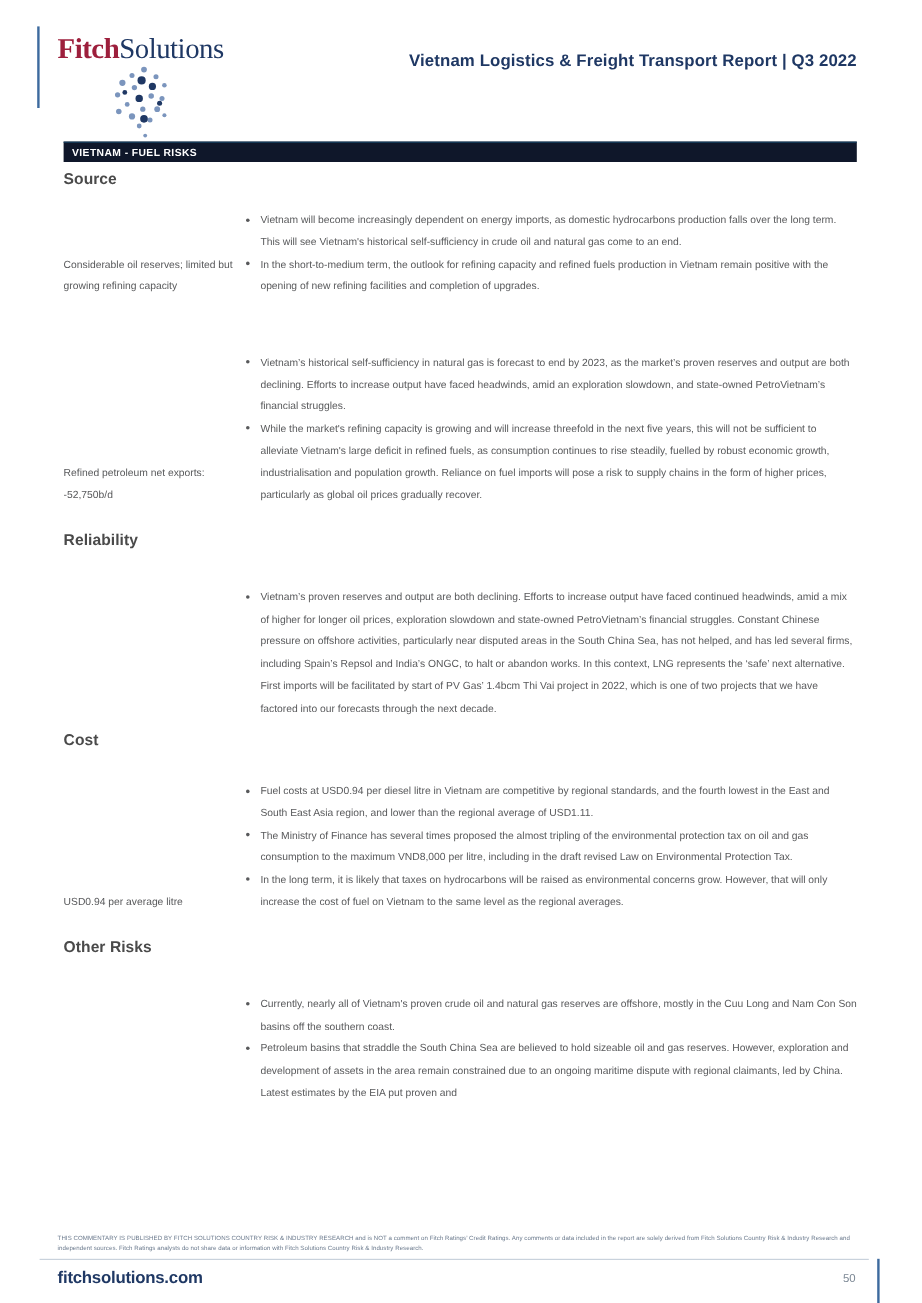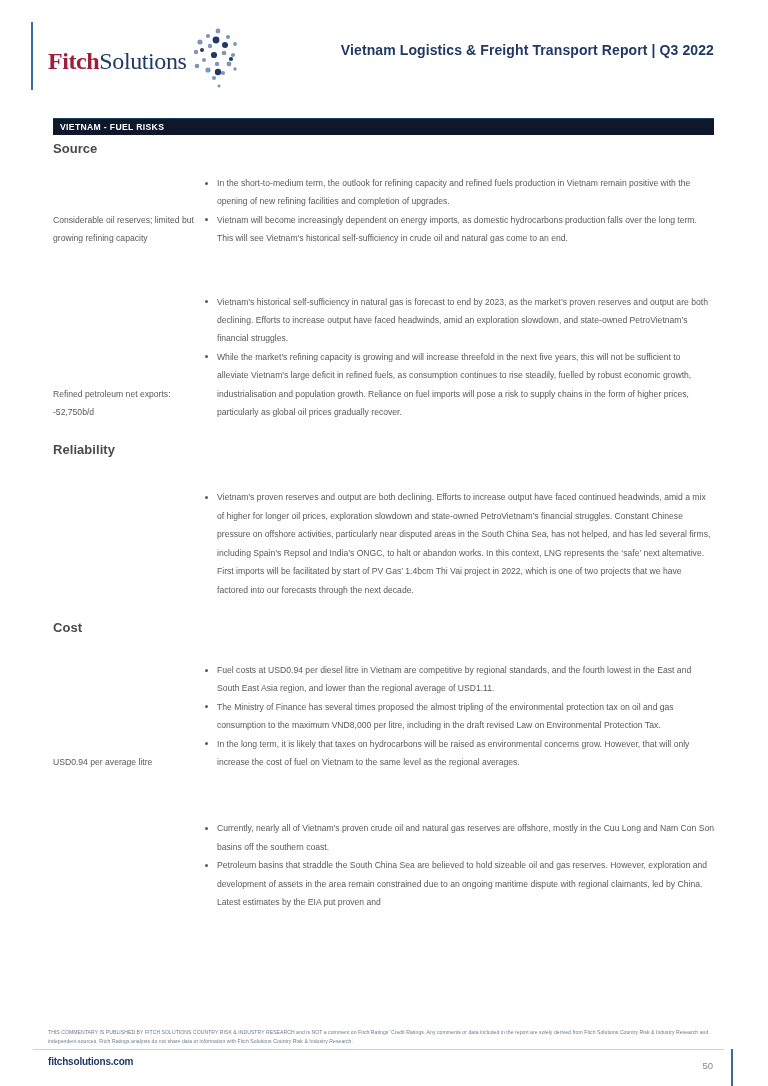--- a/index.html
+++ b/index.html
@@ -30,20 +30,21 @@
     position: absolute;
     left: 31px; top: 10px;
     width: 2px; height: 68px;
     background: #3d6a9e;
   }
   .logo-wrap {
     position: absolute;
     left: 48px; top: 16px;
     display: flex;
     align-items: center;
+    flex-direction: column;
   }
   .logo-text {
     font-size: 24px;
     letter-spacing: -0.4px;
     white-space: nowrap;
     font-family: "Liberation Serif", serif;
   }
   .logo-fitch { color: #9d1f3c; font-weight: 700; }
   .logo-solutions { color: #1f3864; font-weight: 400; }
   .logo-dots { margin-left: 2px; }
@@ -154,21 +155,21 @@
   }
   .footer-rule {
     position: absolute;
     right: 35px; top: 33px;
     width: 2px; height: 37px;
     background: #3d6a9e;
   }
   .footer-url {
     position: absolute;
     left: 48px; top: 40px;
-    font-size: 10px;
+    font-size: 14px;
     font-weight: 700;
     color: #1f3864;
     letter-spacing: -0.2px;
   }
   .footer-page {
     position: absolute;
     right: 55px; top: 44px;
     font-size: 9.5px;
     color: #7b8794;
   }
@@ -226,22 +227,22 @@
 
   <div class="content">
 
     <div class="blk">
       <div class="section-heading">Source</div>
       <div class="gap-after-heading"></div>
       <div class="row">
         <div class="row-label">Considerable oil reserves; limited but growing refining capacity</div>
         <div class="row-bullets">
           <ul class="bullets">
+            <li>Vietnam will become increasingly dependent on energy imports, as domestic hydrocarbons production falls over the long term. This will see Vietnam's historical self-sufficiency in crude oil and natural gas come to an end.</li>
             <li>In the short-to-medium term, the outlook for refining capacity and refined fuels production in Vietnam remain positive with the opening of new refining facilities and completion of upgrades.</li>
-            <li>Vietnam will become increasingly dependent on energy imports, as domestic hydrocarbons production falls over the long term. This will see Vietnam's historical self-sufficiency in crude oil and natural gas come to an end.</li>
           </ul>
         </div>
       </div>
     </div>
 
     <div class="blk" style="margin-top:23px;">
       <div class="gap-after-heading" style="height:22px;"></div>
       <div class="row">
         <div class="row-label">Refined petroleum net exports: -52,750b/d</div>
         <div class="row-bullets">
@@ -259,36 +260,37 @@
       <div class="row">
         <div class="row-label"></div>
         <div class="row-bullets">
           <ul class="bullets">
             <li>Vietnam’s proven reserves and output are both declining. Efforts to increase output have faced continued headwinds, amid a mix of higher for longer oil prices, exploration slowdown and state-owned PetroVietnam’s financial struggles. Constant Chinese pressure on offshore activities, particularly near disputed areas in the South China Sea, has not helped, and has led several firms, including Spain’s Repsol and India’s ONGC, to halt or abandon works. In this context, LNG represents the ‘safe’ next alternative. First imports will be facilitated by start of PV Gas’ 1.4bcm Thi Vai project in 2022, which is one of two projects that we have factored into our forecasts through the next decade.</li>
           </ul>
         </div>
       </div>
     </div>
 
-    <div class="blk" style="margin-top:21px;">
+    <div class="blk" style="margin-top:10px;">
       <div class="section-heading">Cost</div>
       <div class="gap-after-heading" style="height:22px;"></div>
       <div class="row">
         <div class="row-label">USD0.94 per average litre</div>
         <div class="row-bullets">
           <ul class="bullets">
             <li>Fuel costs at USD0.94 per diesel litre in Vietnam are competitive by regional standards, and the fourth lowest in the East and South East Asia region, and lower than the regional average of USD1.11.</li>
             <li>The Ministry of Finance has several times proposed the almost tripling of the environmental protection tax on oil and gas consumption to the maximum VND8,000 per litre, including in the draft revised Law on Environmental Protection Tax.</li>
             <li>In the long term, it is likely that taxes on hydrocarbons will be raised as environmental concerns grow. However, that will only increase the cost of fuel on Vietnam to the same level as the regional averages.</li>
           </ul>
         </div>
       </div>
     </div>
 
     <div class="blk" style="margin-top:21px;">
+      <div class="section-heading">Other Risks</div>
       <div class="gap-after-heading" style="height:27px;"></div>
       <div class="row">
         <div class="row-label"></div>
         <div class="row-bullets">
           <ul class="bullets">
             <li>Currently, nearly all of Vietnam's proven crude oil and natural gas reserves are offshore, mostly in the Cuu Long and Nam Con Son basins off the southern coast.</li>
             <li>Petroleum basins that straddle the South China Sea are believed to hold sizeable oil and gas reserves. However, exploration and development of assets in the area remain constrained due to an ongoing maritime dispute with regional claimants, led by China. Latest estimates by the EIA put proven and</li>
           </ul>
         </div>
       </div>

